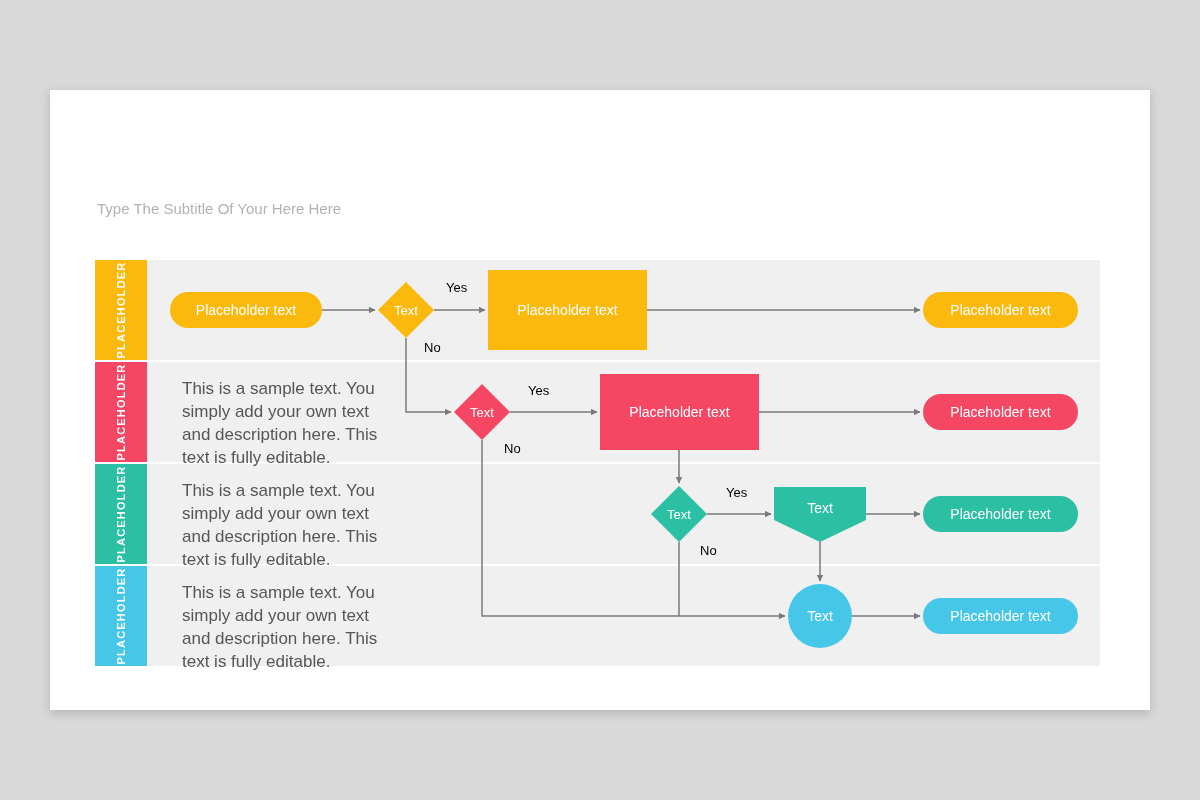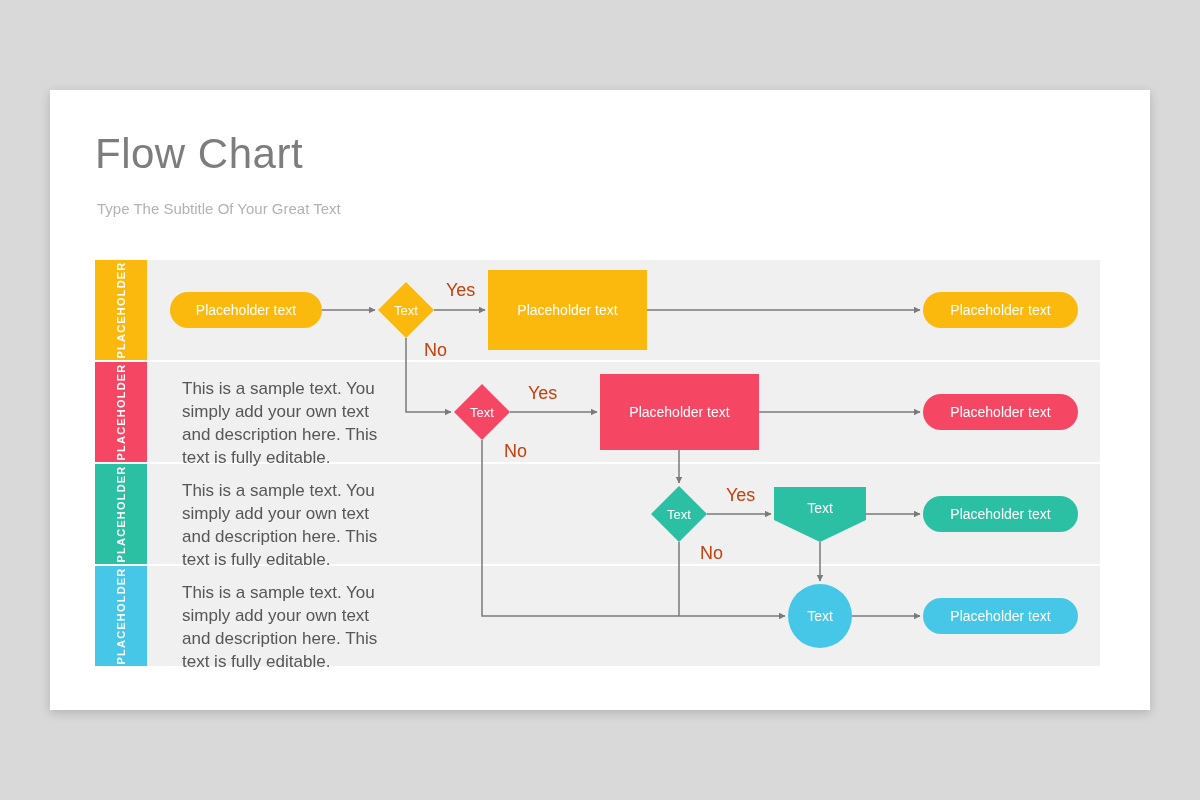--- a/index.html
+++ b/index.html
@@ -63,31 +63,30 @@
     display:flex; align-items:center; justify-content:center;
     padding-bottom:14px;
     color:#fff; font-size:14px;
   }
   .circle {
     position:absolute; width:64px; height:64px; border-radius:50%;
     display:flex; align-items:center; justify-content:center;
     color:#fff; font-size:14px;
   }
   .edge-label {
-    position:absolute; font-size:18px; color:#c2410c;
+    position:absolute; font-size:13px; color:#000000;
   }
   svg.wires { position:absolute; left:0; top:0; pointer-events:none; }
 </style>
 </head>
 <body>
 
 <div class="slide">
 
-  <div class="title">Flow Chart</div>
-  <div class="subtitle">Type The Subtitle Of Your Great Text</div>
+  <div class="subtitle">Type The Subtitle Of Your Here Here</div>
 
   <div class="chart">
 
     <div class="rowbg" style="top:0"></div>
     <div class="rowbg" style="top:102px"></div>
     <div class="rowbg" style="top:204px"></div>
     <div class="rowbg" style="top:306px"></div>
 
     <div class="band" style="top: 0px; background-color: rgb(251, 185, 14);">
       <span>PLACEHOLDER</span>

